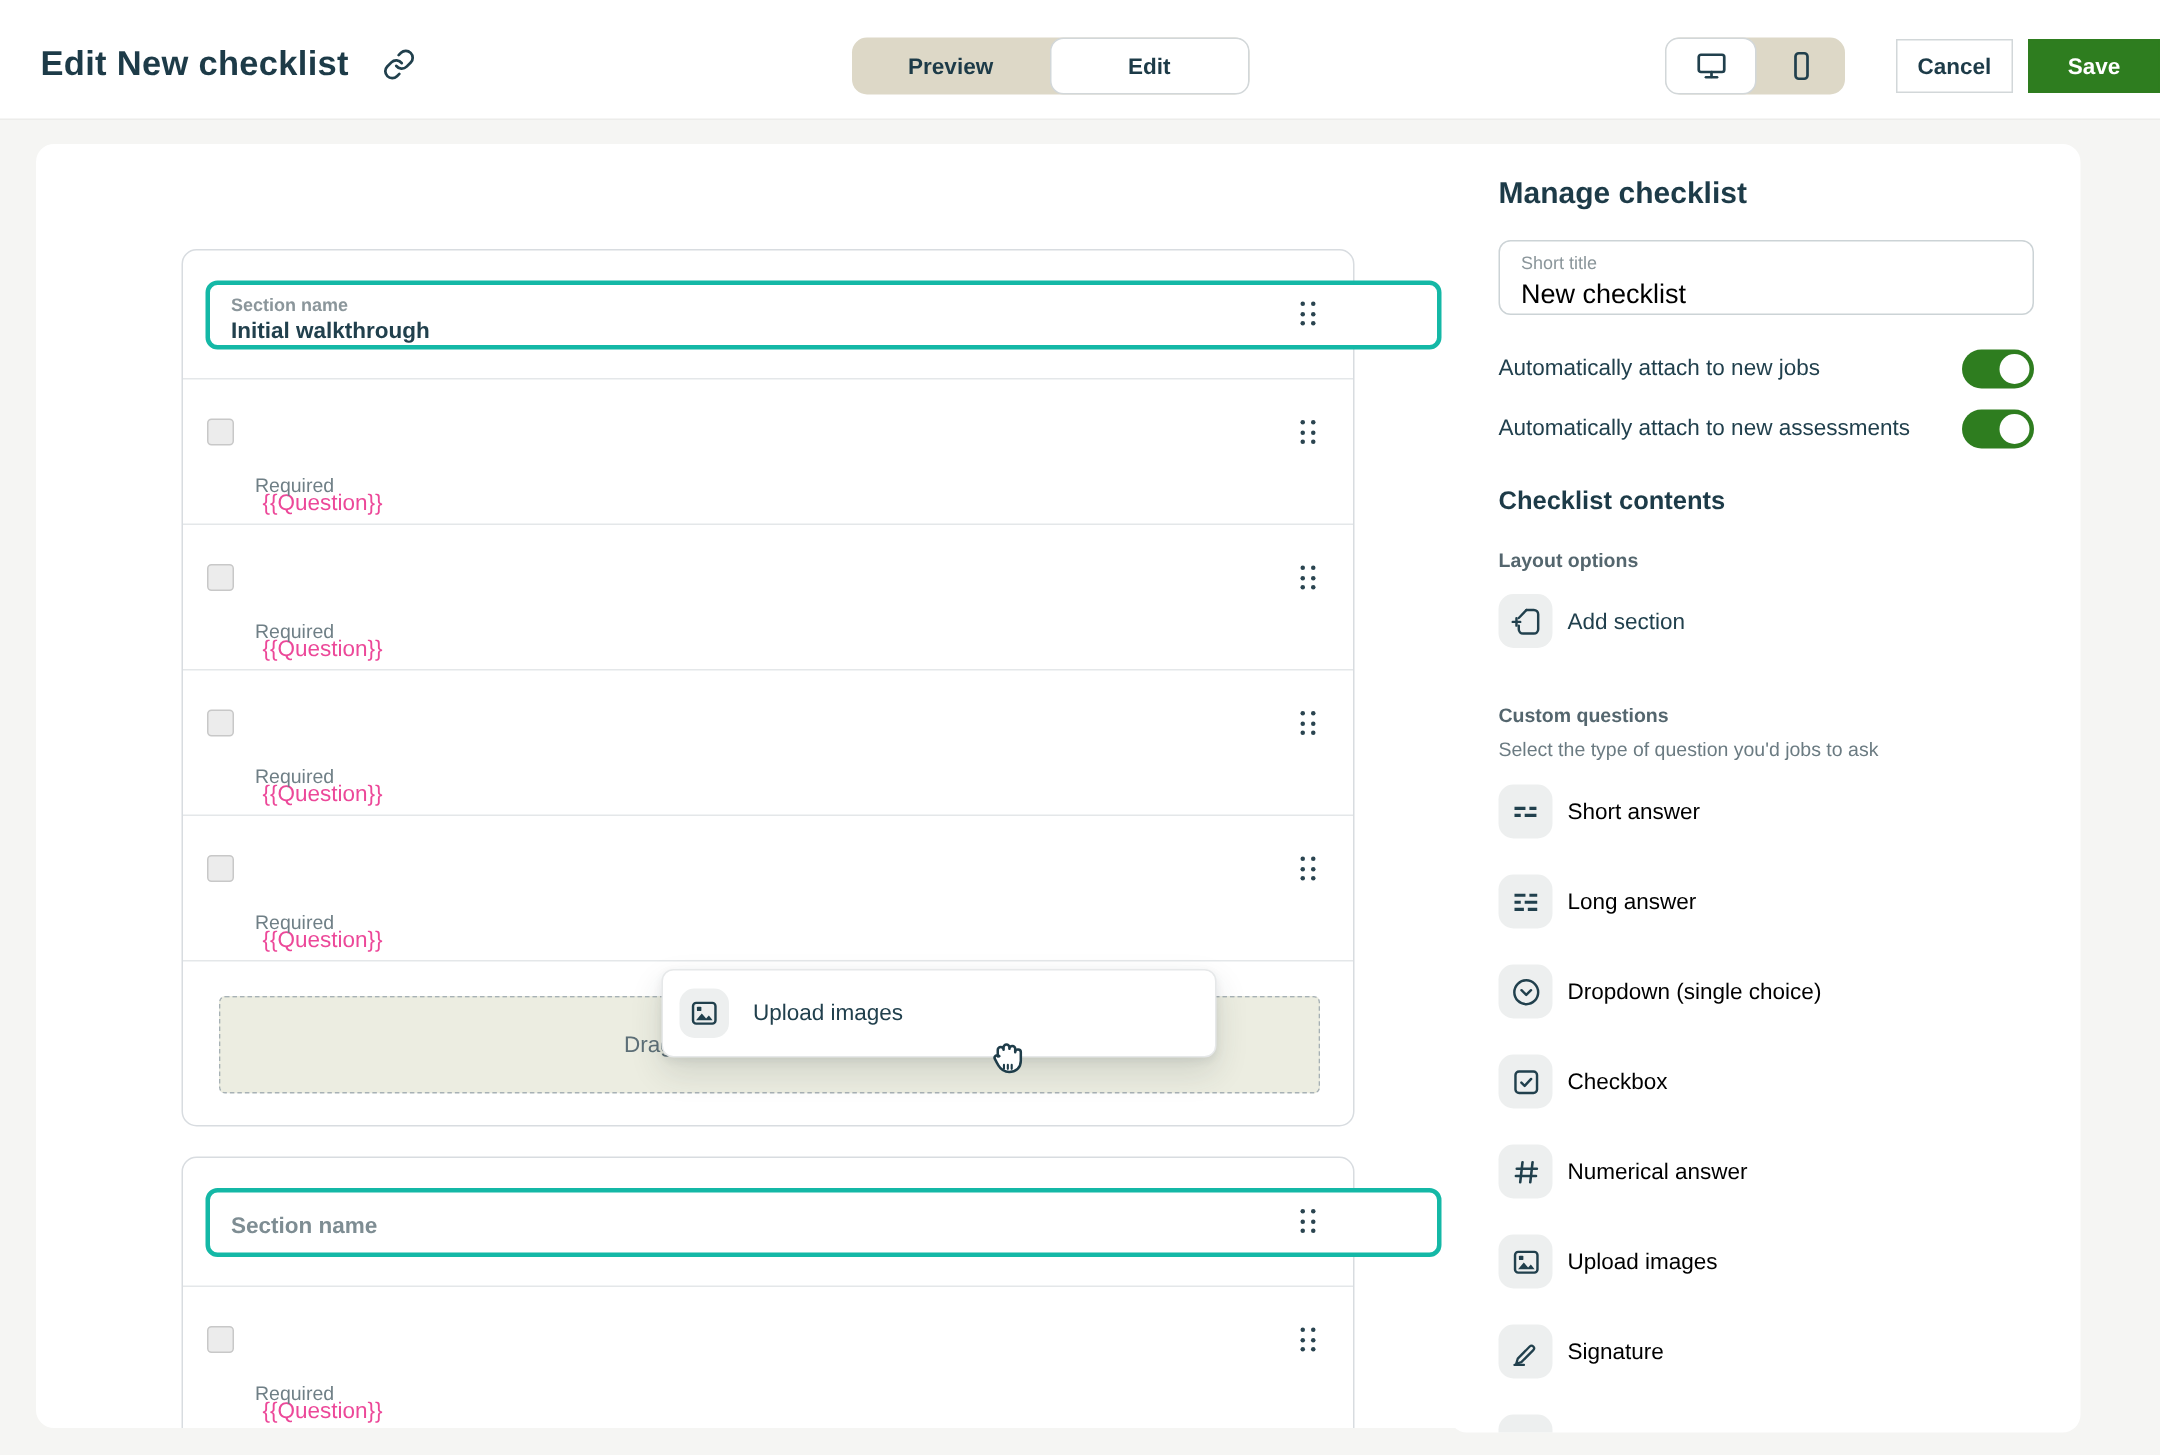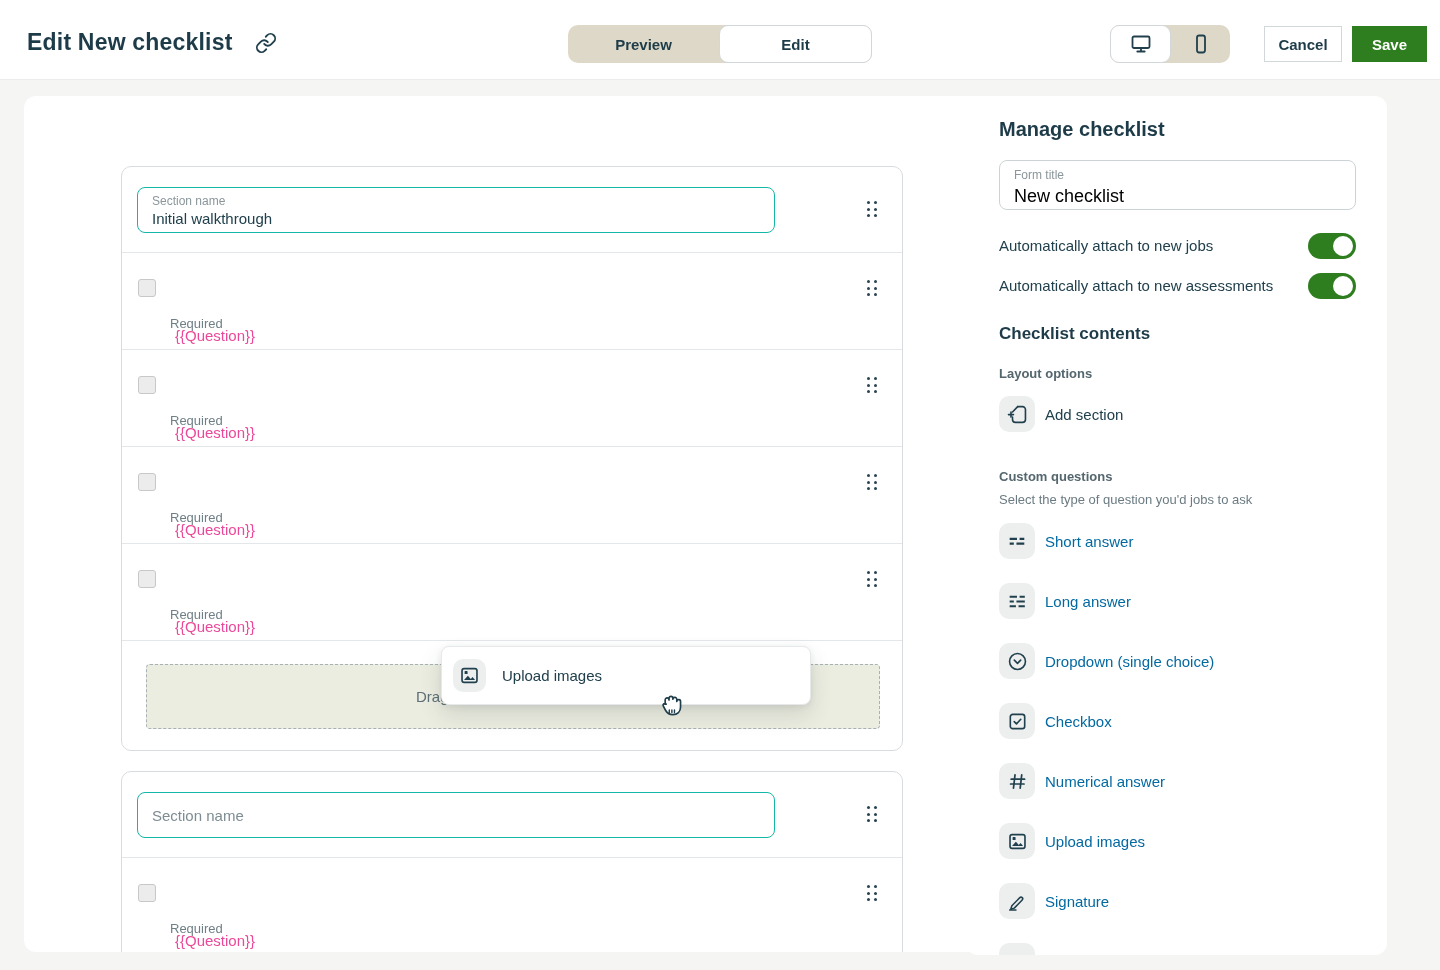--- a/index.html
+++ b/index.html
@@ -18,51 +18,51 @@
   }
   .page-title {
     position:absolute; left:27px; top:29px;
     font-size:23px; font-weight:bold; color:#1d3b48; letter-spacing:.2px;
   }
   .link-ic { position:absolute; left:255px; top:32px; width:22px; height:22px; color:#1d3b48; cursor:pointer; }
   .seg-track {
     position:absolute; background:#ddd8c7; border-radius:10px; height:38px; top:25px;
     display:flex;
   }
-  .seg-views { left:568px; width:304px; }
+  .seg-views { left:568px; width:265px; }
   .seg-device { left:1110px; width:120px; }
   .seg {
     flex:1; display:flex; align-items:center; justify-content:center;
     font-size:15px; font-weight:bold; color:#1d3b48; border-radius:9px; cursor:pointer;
   }
   .seg.active { background:#ffffff; border:1px solid #d2d7d9; }
   .seg svg { width:24px; height:24px; }
   .btn {
     position:absolute; top:26px; height:36px; border-radius:0;
     display:flex; align-items:center; justify-content:center;
     font-size:15px; font-weight:bold; cursor:pointer;
   }
   .btn-cancel { left:1264px; width:78px; background:#ffffff; border:1px solid #d2d7d9; color:#1d3b48; }
-  .btn-save { left:1352px; width:75px; background:#2e7d1f; color:#ffffff; border:1px solid #2e7d1f; }
+  .btn-save { left:1352px; width:88px; background:#2e7d1f; color:#ffffff; border:1px solid #2e7d1f; }
 
   
   .canvas {
     position:absolute; left:24px; top:96px; width:980px; height:856px;
     background:#ffffff; border-radius:12px; overflow:hidden;
   }
   .section-card {
     position:absolute; left:97px; width:782px;
     background:#fff; border:1px solid #d8dce0; border-radius:10px;
   }
   #section-card-1 { top:70px; height:585px; }
   #section-card-2 { top:675px; height:300px; }
   .section-head { position:relative; height:85px; }
   .sec-input {
-    position:absolute; left:15px; top:20px; width:638px; height:46px;
-    border:1px solid #14b8a6; border-radius:8px; background:#fff;
+    position:absolute; left:15px; top:20px; width:824px; height:46px;
+    border:3px solid #14b8a6; border-radius:8px; background:#fff;font-weight:bold;
   }
   .sec-input .flabel { position:absolute; left:14px; top:6px; font-size:12px; color:#8b969b; }
   .sec-input .fvalue { position:absolute; left:14px; top:22px; font-size:15px; color:#21404d; }
   .sec-input .fvalue.placeholder { color:#7e8d93; top:14px; }
   .drag-handle {
     position:absolute; right:23px; width:14px; height:20px;
     display:grid; grid-template-columns:repeat(2,3px); grid-auto-rows:3px;
     gap:3.5px 3.5px; cursor:grab; align-content:center; justify-content:center;
   }
   .drag-handle i { background:#2a4450; border-radius:50%; width:3px; height:3px; }
@@ -126,21 +126,21 @@
   .sb-subhead { position:absolute; left:33px; font-size:13px; font-weight:bold; color:#54666e; }
   #layout-options-label { top:270px; }
   #custom-questions-label { top:373px; }
   .sb-hint { position:absolute; left:33px; top:396px; font-size:13px; color:#6b7b82; }
   .add-section-row {
     position:absolute; left:33px; top:300px; height:36px; display:flex; align-items:center; cursor:pointer;
   }
   .add-section-row .row-label { margin-left:10px; font-size:15px; color:#21404d; }
   .qtype-list { position:absolute; left:33px; top:427px; width:357px; }
   .qtype-row { height:36px; margin-bottom:24px; display:flex; align-items:center; cursor:pointer; }
-  .qtype-row .row-label { margin-left:10px; font-size:15px; color:#0369a1; }
+  .qtype-row .row-label { margin-left:10px; font-size:15px; color:#000000; }
   svg { display:block; }
 </style>
 </head>
 <body>
 
 <div class="header">
   <div class="page-title">Edit New checklist</div>
   <span class="link-ic">
       <svg viewBox="0 0 24 24" width="22" height="22" fill="none" stroke="#21404d" stroke-width="2" stroke-linecap="round" stroke-linejoin="round">
         <path d="M10 13a5 5 0 0 0 7.54.54l3-3a5 5 0 0 0-7.07-7.07l-1.72 1.71"></path>
@@ -301,21 +301,21 @@
     <svg viewBox="0 0 24 24" width="31" height="31">
       <path d="M7.1 12.6V9.2a1.5 1.5 0 0 1 3 0V8a1.5 1.5 0 0 1 3 0v.7a1.5 1.5 0 0 1 3 .1v1.6a1.45 1.45 0 0 1 2.9.2v4.2c0 3.5-2.4 5.8-6 5.8-2.9 0-4.3-1.2-5.5-3.2-.6-1-1.5-2.7-1.9-3.5-.3-.6-.1-1.3.5-1.7.6-.3 1.3-.2 1.8.3z" fill="#ffffff" stroke="#1f3d4a" stroke-width="1.3" stroke-linejoin="round"></path>
       <path d="M10.3 17v2M12.3 17v2M14.3 17v2" stroke="#1f3d4a" stroke-width="1.1" stroke-linecap="round"></path>
     </svg>
   </span>
 
 <div class="sidebar">
   <div class="sb-title">Manage checklist</div>
 
   <div class="sb-forminput">
-    <span class="flabel">Form title</span>
+    <span class="flabel">Short title</span>
     <span class="fvalue">New checklist</span>
   </div>
 
   <div class="toggle-row" id="toggle-row-0">
     <span class="tlabel">Automatically attach to new jobs</span>
     <div class="toggle">
         <div class="knob"></div>
       </div>
   </div>
   <div class="toggle-row" id="toggle-row-1">

